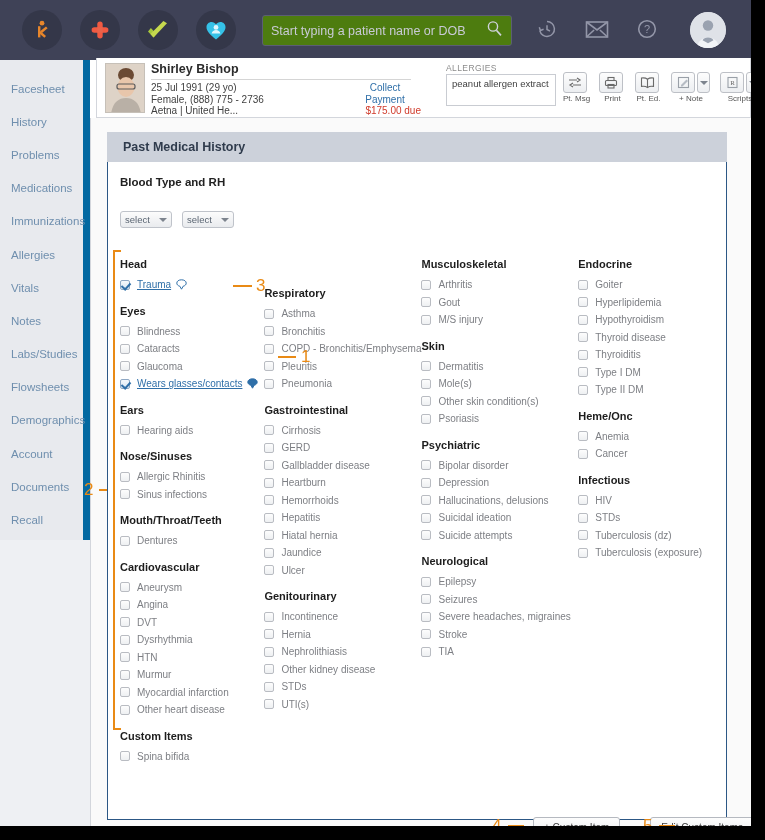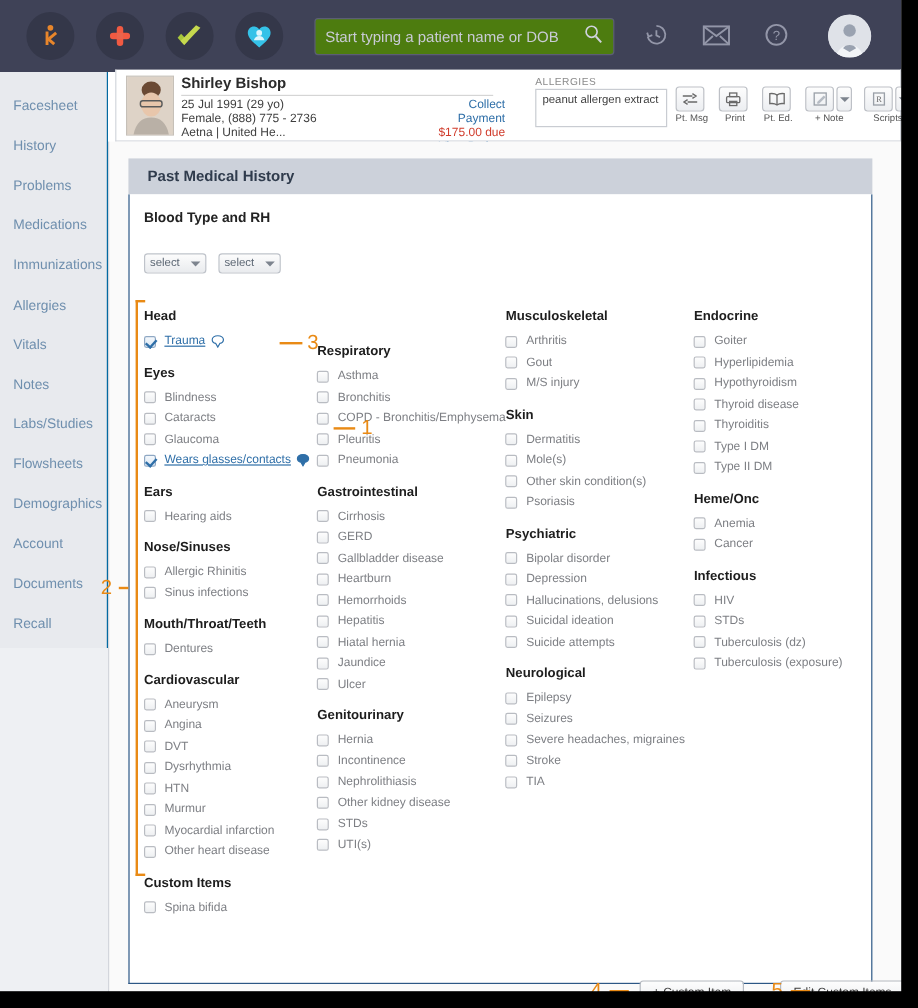--- a/index.html
+++ b/index.html
@@ -51,21 +51,21 @@
     width: 36px; height: 36px; border-radius: 50%;
     background: #d9dce3;
     display:flex; align-items:flex-end; justify-content:center; overflow:hidden;
   }
 
   
   .sidebar {
     position: absolute; top: 60px; left: 0;
     width: 90px; height: 480px;
     background: #e8eaee;
-    border-right: 1px solid #0369a1;
+    border-right: 7px solid #0369a1;
     padding-top: 12px;
   }
   .side-item {
     height: 33.2px; display:flex; align-items:center;
     padding-left: 11px;
     font-size: 11.5px; color: #6f8fae;
     cursor: pointer;
   }
   .sidebar-tail {
     position:absolute; top:540px; left:0; width:90px; height:300px;
@@ -87,21 +87,21 @@
     border: 1px solid #c6c0b8;
     overflow: hidden;
   }
   .pt-name {
     position:absolute; left: 54px; top: 4px;
     font-size: 12.5px; font-weight: bold; color:#2b2b2b;
   }
   .pt-rule { position:absolute; left:54px; top:21px; width:260px; height:1px; background:#d5d5d5; }
   .pt-lines { position:absolute; left:54px; top:24px; font-size:10px; color:#3f3f3f; line-height:11.6px; }
   .pt-right { position:absolute; left:252px; top:24px; width:72px; text-align:right; font-size:10px; line-height:11.6px; }
-  .lnk { color:#2f6fa8; cursor:pointer; }
+  .lnk { color:#2f6fa8; cursor:pointer;text-align:center; }
   .due { color:#d03b2b; }
 
   .allerg-label { position:absolute; left:349px; top:5px; font-size:8.5px; color:#8b8b8b; letter-spacing:.4px; }
   .allerg-box {
     position:absolute; left:349px; top:16px;
     width:110px; height:32px;
     border:1px solid #c9ccd2; background:#fff;
     font-size:9.5px; color:#3f3f3f;
     padding:3px 5px;
   }
@@ -632,25 +632,25 @@
                 </div>
                 <div class="cb-row">
                   <span class="cb"></span>
                   <span class="cb-lab">Ulcer</span>
                 </div>
               </div>
               <div class="grp">
                 <div class="grp-title">Genitourinary</div>
                 <div class="cb-row">
                   <span class="cb"></span>
+                  <span class="cb-lab">Incontinence</span>
+                </div>
+                <div class="cb-row">
+                  <span class="cb"></span>
                   <span class="cb-lab">Hernia</span>
-                </div>
-                <div class="cb-row">
-                  <span class="cb"></span>
-                  <span class="cb-lab">Incontinence</span>
                 </div>
                 <div class="cb-row">
                   <span class="cb"></span>
                   <span class="cb-lab">Nephrolithiasis</span>
                 </div>
                 <div class="cb-row">
                   <span class="cb"></span>
                   <span class="cb-lab">Other kidney disease</span>
                 </div>
                 <div class="cb-row">

